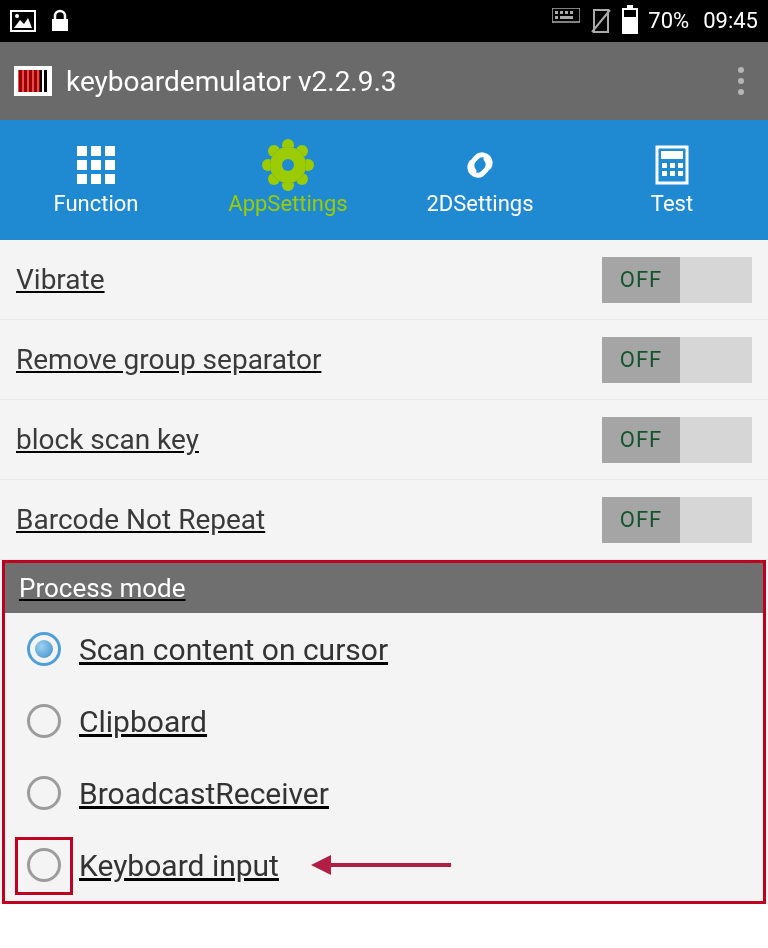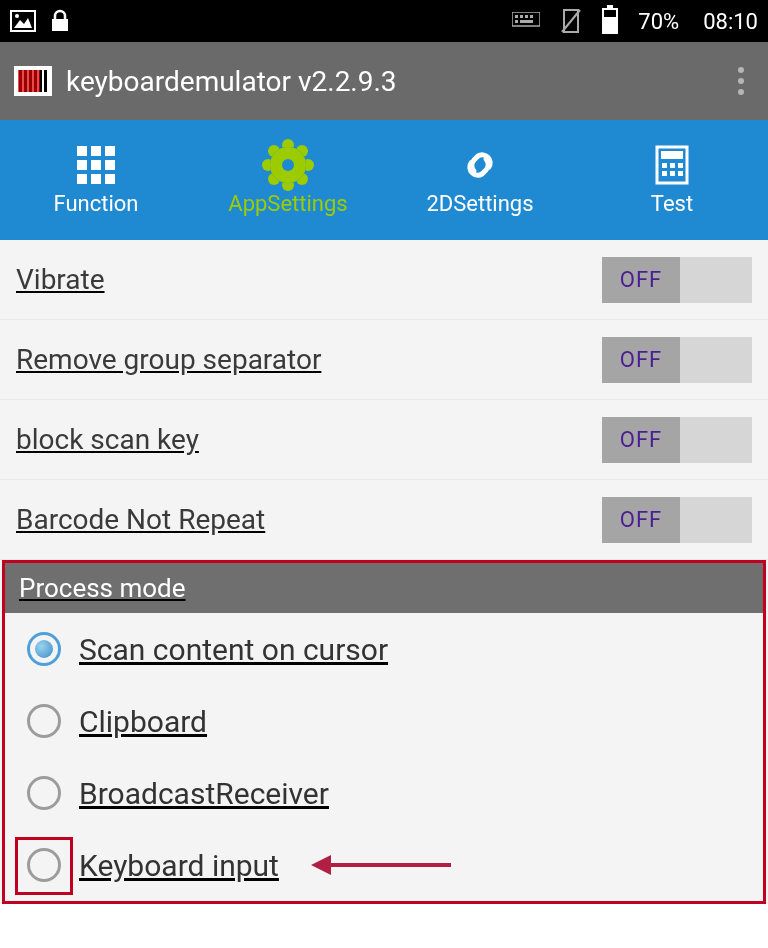--- a/index.html
+++ b/index.html
@@ -1,19 +1,19 @@
 <!DOCTYPE html>
 <html><head>
 <meta charset="utf-8">
 <style>
   * { box-sizing: border-box; margin: 0; padding: 0; }
   html, body { width: 768px; height: 948px; font-family: Roboto, Arial, sans-serif; background: #fff; overflow: hidden; }
   .statusbar { background: #000; color: #fff; height: 42px; display: flex; align-items: center; padding: 0 10px; font-size: 24px; }
   .statusbar .left { display: flex; gap: 14px; align-items: center; }
-  .statusbar .right { margin-left: auto; display: flex; gap: 20px; align-items: center; }
+  .statusbar .right { margin-left: auto; display: flex; gap: 10px; align-items: flex-start; }
   .statusbar .pct { font-size: 22px; }
   .statusbar .time { font-size: 22px; margin-left: 4px; }
   .appbar { background: #6a6a6a; color: #fff; height: 78px; display: flex; align-items: center; padding: 0 14px; }
   .appbar .title { font-size: 28px; margin-left: 14px; font-weight: 400; }
   .appbar .menu { margin-left: auto; display:flex; flex-direction:column; gap:5px; opacity:.5; padding:10px;}
   .appbar .menu span{width:6px;height:6px;background:#fff;border-radius:50%;}
   .barcode { width:38px; height:30px; background:#fff; position:relative; display:flex; align-items:center; justify-content:center; }
   .barcode .bars{ display:flex; gap:2px; }
   .barcode .bars i{ width:3px; height:22px; background:#000; display:block;}
   .barcode .red{ position:absolute; left:4px; top:4px; width:22px; height:22px; background:rgba(220,0,0,.7);}
@@ -27,21 +27,21 @@
   .gear::before{content:"";position:absolute;inset:0;border-radius:50%; box-shadow:
     0 -20px 0 -12px #9ccc00, 0 20px 0 -12px #9ccc00,
     -20px 0 0 -12px #9ccc00, 20px 0 0 -12px #9ccc00,
     14px -14px 0 -12px #9ccc00, -14px -14px 0 -12px #9ccc00,
     14px 14px 0 -12px #9ccc00, -14px 14px 0 -12px #9ccc00;}
   .gear::after{content:"";position:absolute;left:50%;top:50%;width:12px;height:12px;background:#1f8ad2;border-radius:50%;transform:translate(-50%,-50%);}
   .settings { background:#f4f4f4;text-decoration:underline; }
   .row { display:flex; align-items:center; height:80px; padding:0 16px; border-bottom:1px solid #e9e9e9;}
   .row .label{ font-size:28px; color:#3a3a3a;}
   .toggle { margin-left:auto; width:150px; height:46px; background:#d6d6d6; position:relative; cursor:pointer;}
-  .toggle .knob{ position:absolute; left:0; top:0; width:78px; height:46px; background:#a5a5a5; color:#4c1d95; font-size:22px; display:flex; align-items:center; justify-content:center; letter-spacing:1px;}
+  .toggle .knob{ position:absolute; left:0; top:0; width:78px; height:46px; background:#a5a5a5; color:#14532d; font-size:22px; display:flex; align-items:center; justify-content:center; letter-spacing:1px;}
   .section { background:#6f6f6f; color:#ffffff; font-size:26px; padding:10px 14px;}
   .radio-row{ display:flex; align-items:center; height:72px; padding:4px 22px; gap:18px; cursor:pointer;}
   .radio{ width:34px; height:34px; border:3px solid #9c9c9c; border-radius:50%; display:flex; align-items:center; justify-content:center;}
   .radio.sel{ border-color:#4fa0d8;}
   .radio.sel::after{content:"";width:18px;height:18px;border-radius:50%;background:radial-gradient(circle at 35% 35%, #9bd3f0, #3c8bc8);}
   .rlabel{ font-size:30px; color:#333;}
   .highlight1{ border:3px solid #c00020; margin:0 2px; }
   .highlight2{ position:relative; }
   .highlight2::before{content:"";position:absolute;left:10px;top:8px;width:52px;height:52px;border:3px solid #c00020;}
   .arrow{ margin-left:14px; display:flex; align-items:center;}
@@ -90,21 +90,21 @@
           <path d="M4 2 L18 2 L18 24 L4 24 Z" fill="none" stroke="#aaa" stroke-width="2"></path>
           <line x1="2" y1="24" x2="20" y2="2" stroke="#aaa" stroke-width="2"></line>
         </svg>
     </span>
     <span class="sb-ico">
         <span class="battery">
           <span class="fill"></span>
         </span>
       </span>
     <span class="pct">70%</span>
-    <span class="time">08:10</span>
+    <span class="time">09:45</span>
   </div>
 </div>
 
 <div class="appbar">
   <span class="barcode">
     <span class="red"></span>
     <span class="bars">
         <i></i>
         <i></i>
         <i></i>

